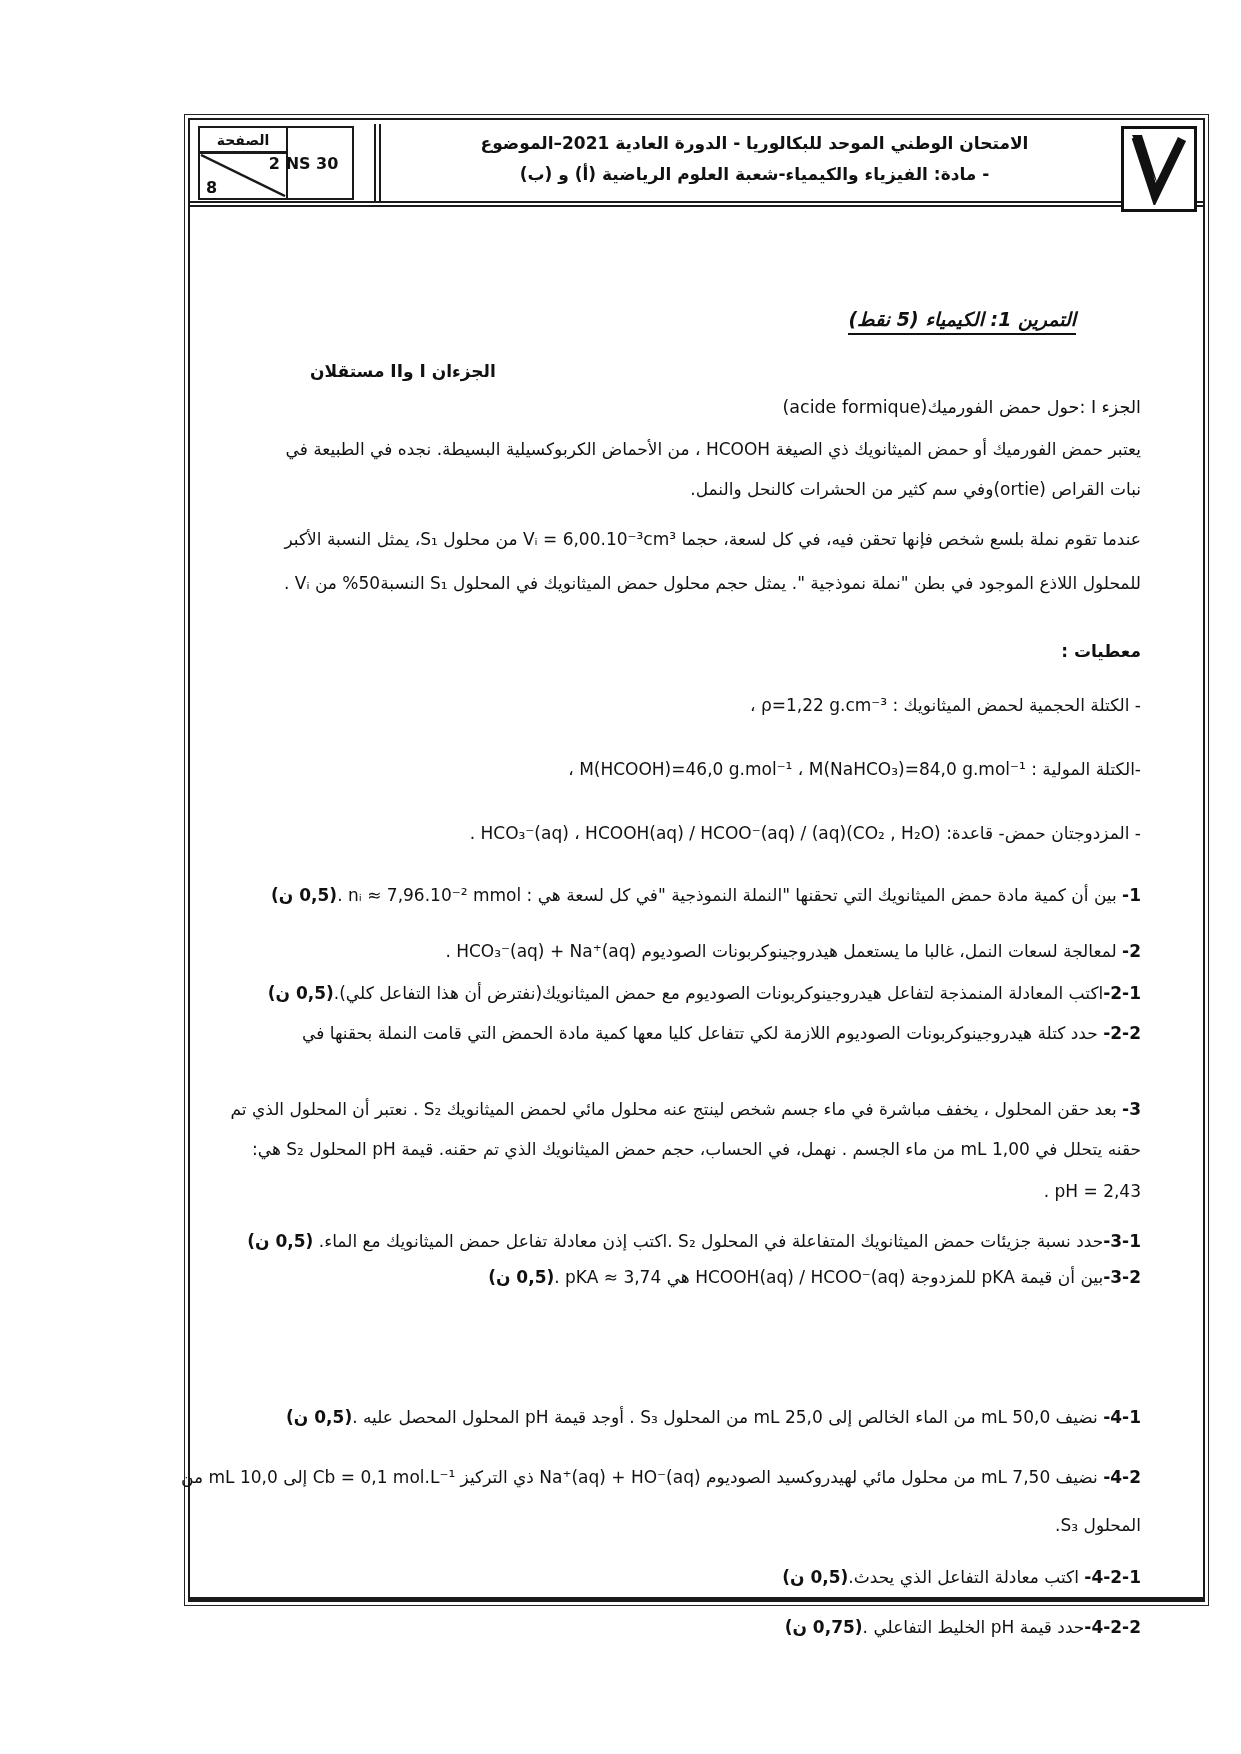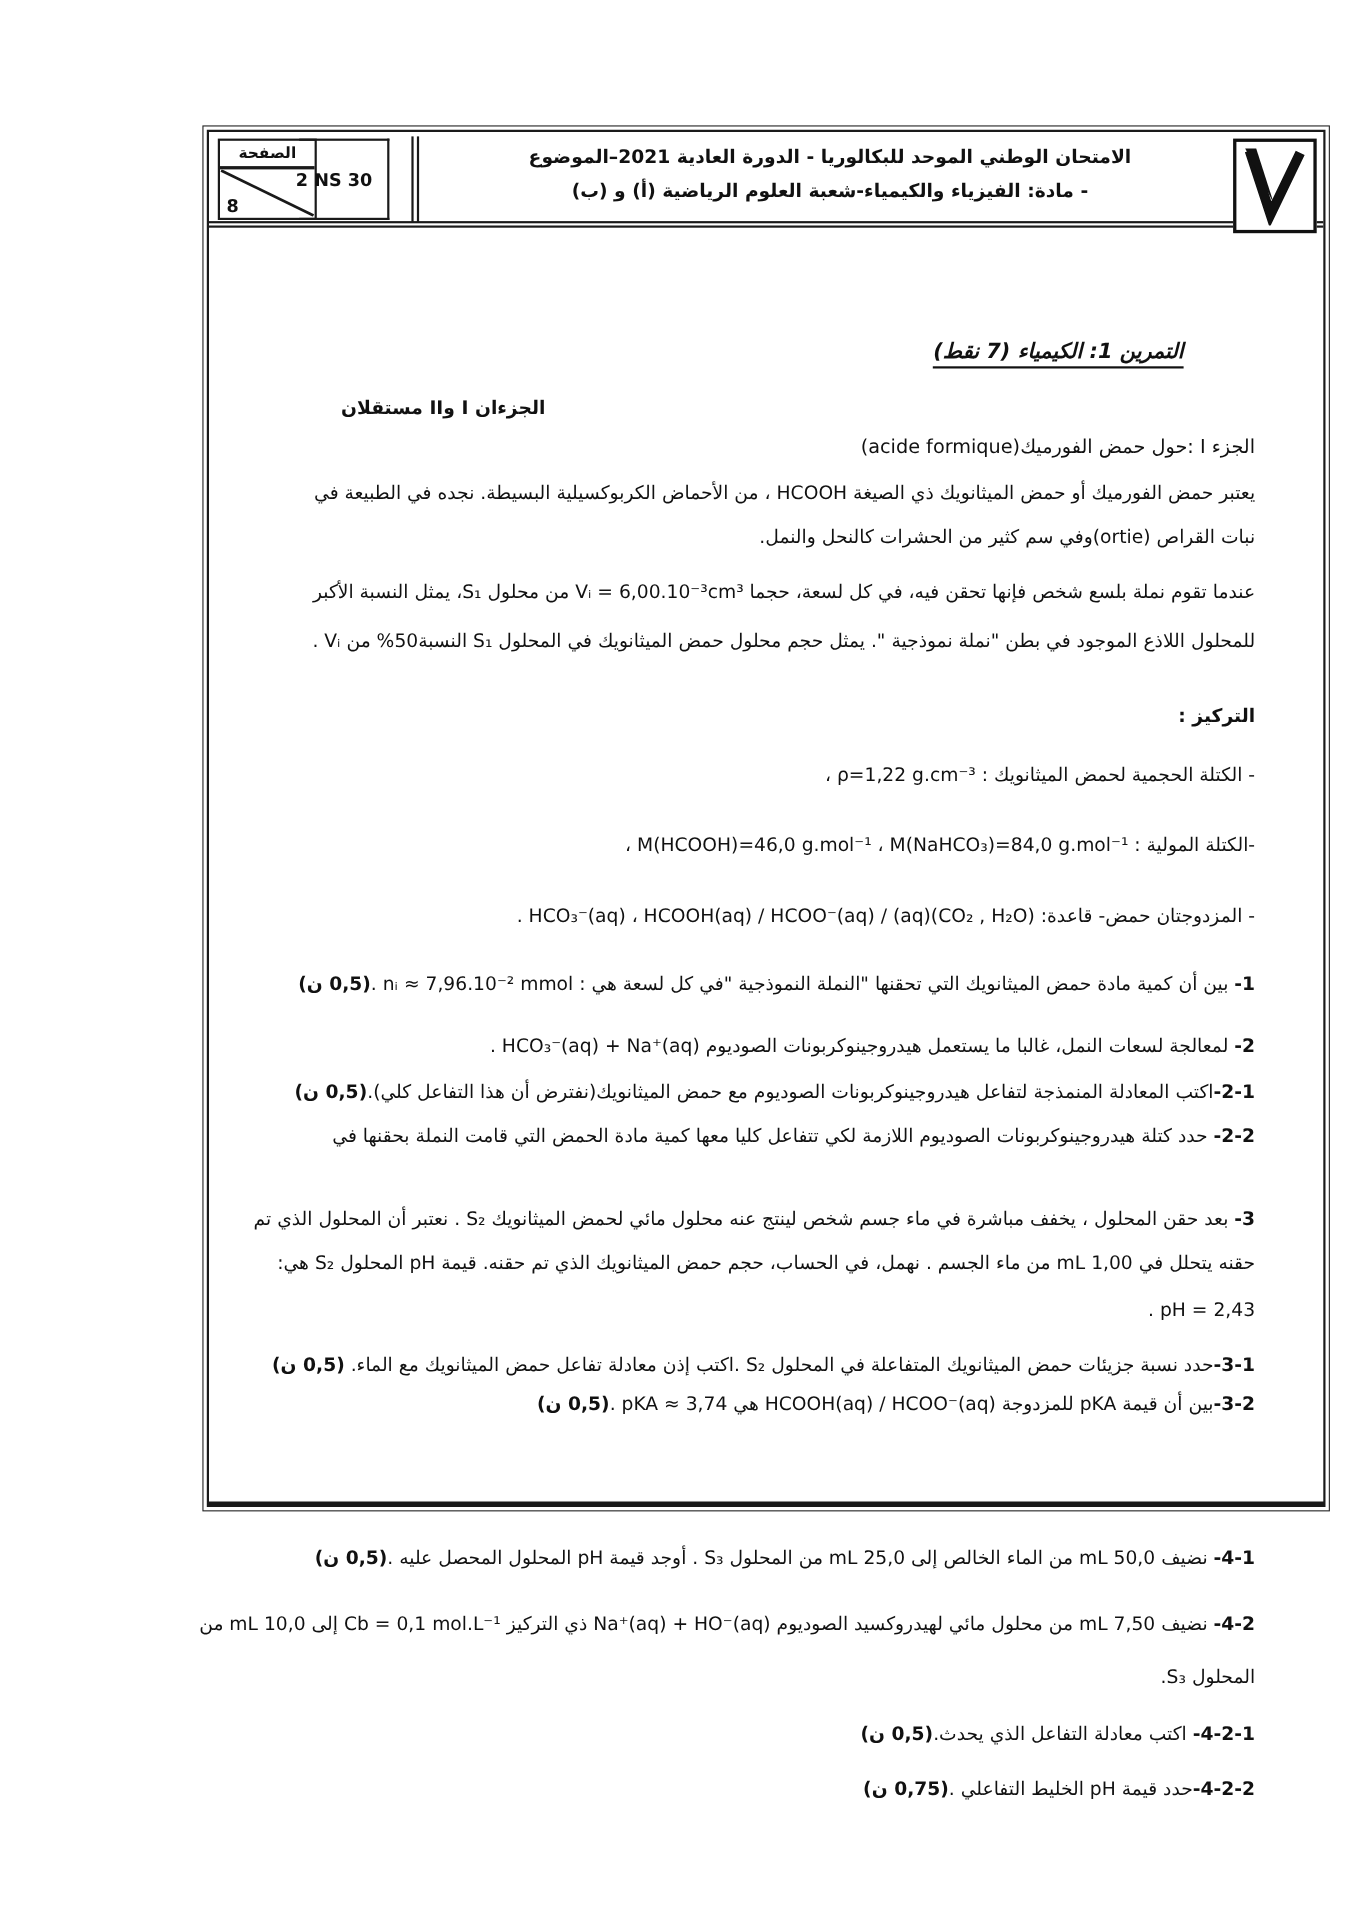--- a/index.html
+++ b/index.html
@@ -4,21 +4,21 @@
 <style>
   html,body{margin:0;padding:0;}
   body{
     width:1241px;height:1754px;position:relative;
     background:#ffffff;color:#111;
     font-family:"DejaVu Sans",sans-serif;
     -webkit-font-smoothing:antialiased;
   }
   
   .frame{
-    position:absolute;left:188px;top:118px;width:1017px;height:1252px;
+    position:absolute;left:188px;top:118px;width:1017px;height:1484px;
     border:2px solid #1a1a1a;border-bottom-width:5px;
     outline:1px solid #222;outline-offset:3px;
     box-sizing:border-box;background:#fff;
   }
   
   .header{
     position:absolute;top:0;left:0;right:0;height:87px;
     border-bottom:6px double #1a1a1a;box-sizing:border-box;
   }
   .pagebox{
@@ -98,31 +98,31 @@
     <div class="logobox">
       <svg width="62" height="72" viewBox="0 0 62 72">
         <path d="M8 4 L27 62 L54 6" fill="none" stroke="#111" stroke-width="9" stroke-linecap="butt"></path>
         <path d="M4 2 L14 2 L30 52 Z" fill="#111"></path>
       </svg>
     </div>
   </div>
 
   <div class="content">
 
-    <div class="line ex-title" style="top:100px">التمرين 1: الكيمياء (7 نقط)</div>
+    <div class="line ex-title" style="top:100px">التمرين 1: الكيمياء (5 نقط)</div>
     <div class="line parts-note" style="top:152px">الجزءان I وII مستقلان</div>
     <div class="line part-head" style="top:188px">الجزء I :حول حمض الفورميك(acide formique)</div>
 
     <div class="line" style="top:230px">يعتبر حمض الفورميك أو حمض الميثانويك ذي الصيغة HCOOH ، من الأحماض الكربوكسيلية البسيطة. نجده في الطبيعة في</div>
     <div class="line" style="top:270px">نبات القراص (ortie)وفي سم كثير من الحشرات كالنحل والنمل.</div>
 
     <div class="line" style="top:320px">عندما تقوم نملة بلسع شخص فإنها تحقن فيه، في كل لسعة، حجما Vᵢ = 6,00.10⁻³cm³ من محلول S₁، يمثل النسبة الأكبر</div>
     <div class="line" style="top:364px">للمحلول اللاذع الموجود في بطن "نملة نموذجية ". يمثل حجم محلول حمض الميثانويك في المحلول S₁ النسبة50% من Vᵢ .</div>
 
-    <div class="line bold" style="top:432px">التركيز : </div>
+    <div class="line bold" style="top:432px">معطيات : </div>
     <div class="line" style="top:486px">- الكتلة الحجمية لحمض الميثانويك : ρ=1,22 g.cm⁻³ ،</div>
     <div class="line" style="top:550px">-الكتلة المولية : M(HCOOH)=46,0 g.mol⁻¹ ، M(NaHCO₃)=84,0 g.mol⁻¹ ،</div>
     <div class="line" style="top:614px">- المزدوجتان حمض- قاعدة: (CO₂ , H₂O)(aq) / HCO₃⁻(aq) ، HCOOH(aq) / HCOO⁻(aq) .</div>
 
     <div class="line" style="top:676px">
       <span class="qnum">1-</span><span> بين أن كمية مادة حمض الميثانويك  التي تحقنها "النملة النموذجية "في كل لسعة هي : nᵢ ≈ 7,96.10⁻² mmol .</span><span class="mark">(0,5 ن)</span>
     </div>
 
     <div class="line" style="top:732px">
       <span class="qnum">2-</span><span> لمعالجة لسعات النمل، غالبا ما يستعمل هيدروجينوكربونات الصوديوم HCO₃⁻(aq) + Na⁺(aq) .</span>

